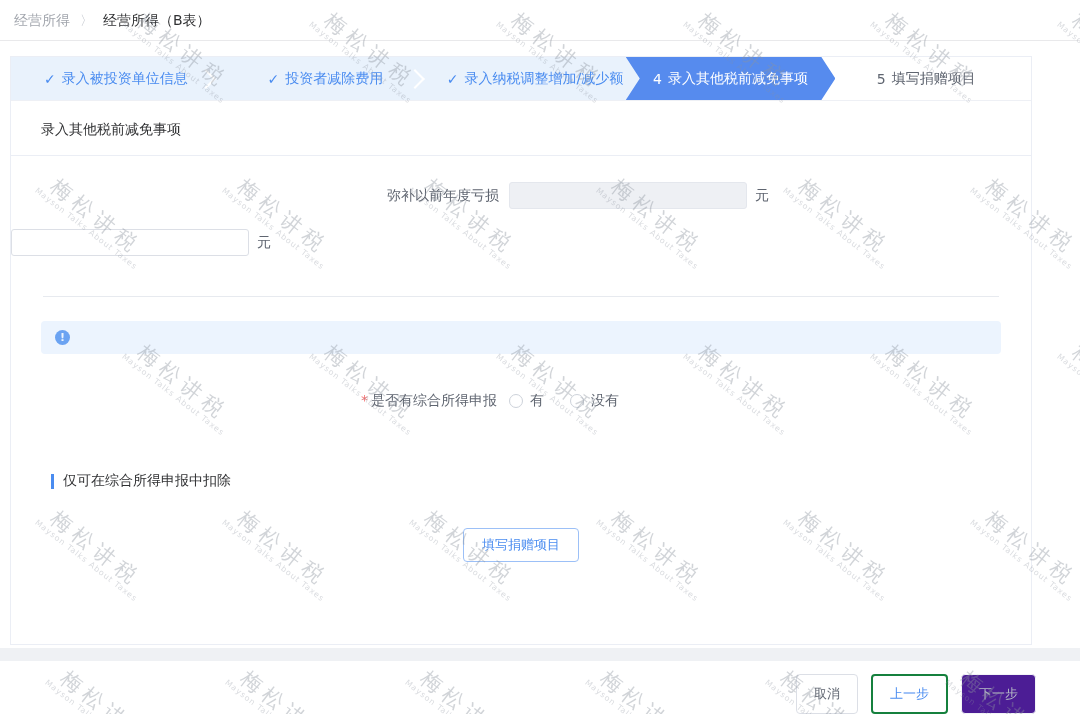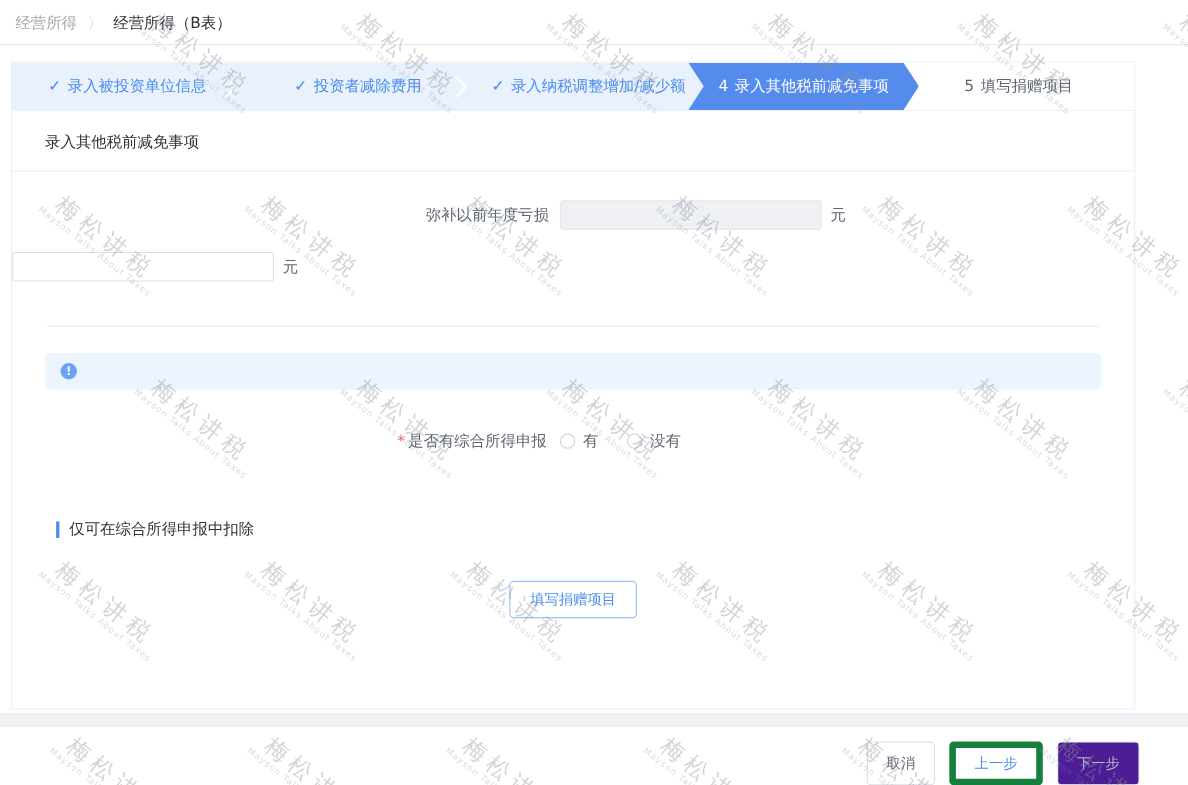--- a/index.html
+++ b/index.html
@@ -67,21 +67,21 @@
     padding:7px 18px; border-radius:4px; cursor:pointer;
     font-family:"DejaVu Sans","Liberation Sans",sans-serif; }
 
   
   .grey-band { position:absolute; left:0; top:648px; width:1080px; height:13px; background:#eff1f4; }
   .footer { position:absolute; left:0; top:661px; width:1080px; height:53px; background:#fff; }
   .footer-btns { position:absolute; right:44px; top:13px; display:flex; gap:13px; }
   .btn { height:40px; padding:0 17px; font-size:13px; border-radius:4px; cursor:pointer;
     font-family:"DejaVu Sans","Liberation Sans",sans-serif; }
   .btn-cancel { background:#fff; border:1px solid #dcdfe6; color:#5f6570; }
-  .btn-prev { background:#fff; border:6px solid #15803d; color:#4a8cf0; }
+  .btn-prev { background:#fff; border:2px solid #15803d; color:#4a8cf0; }
   .btn-next { background:#4c1d95; border:1px solid #f2f4f7; color:#b6bcc6; cursor:default; }
 
   
   #wm-layer { position:absolute; left:0; top:0; width:1080px; height:714px;
     pointer-events:none; overflow:hidden; z-index:60; }
   .wm { position:absolute; transform:rotate(38deg); white-space:nowrap; }
   .wm-cn { font-size:21px; letter-spacing:6px; color:rgba(141,147,157,0.40); }
   .wm-en { font-size:8px; letter-spacing:1px; color:rgba(141,147,157,0.33); margin-top:-3px;
     transform:translateX(-10px); }
 </style>

